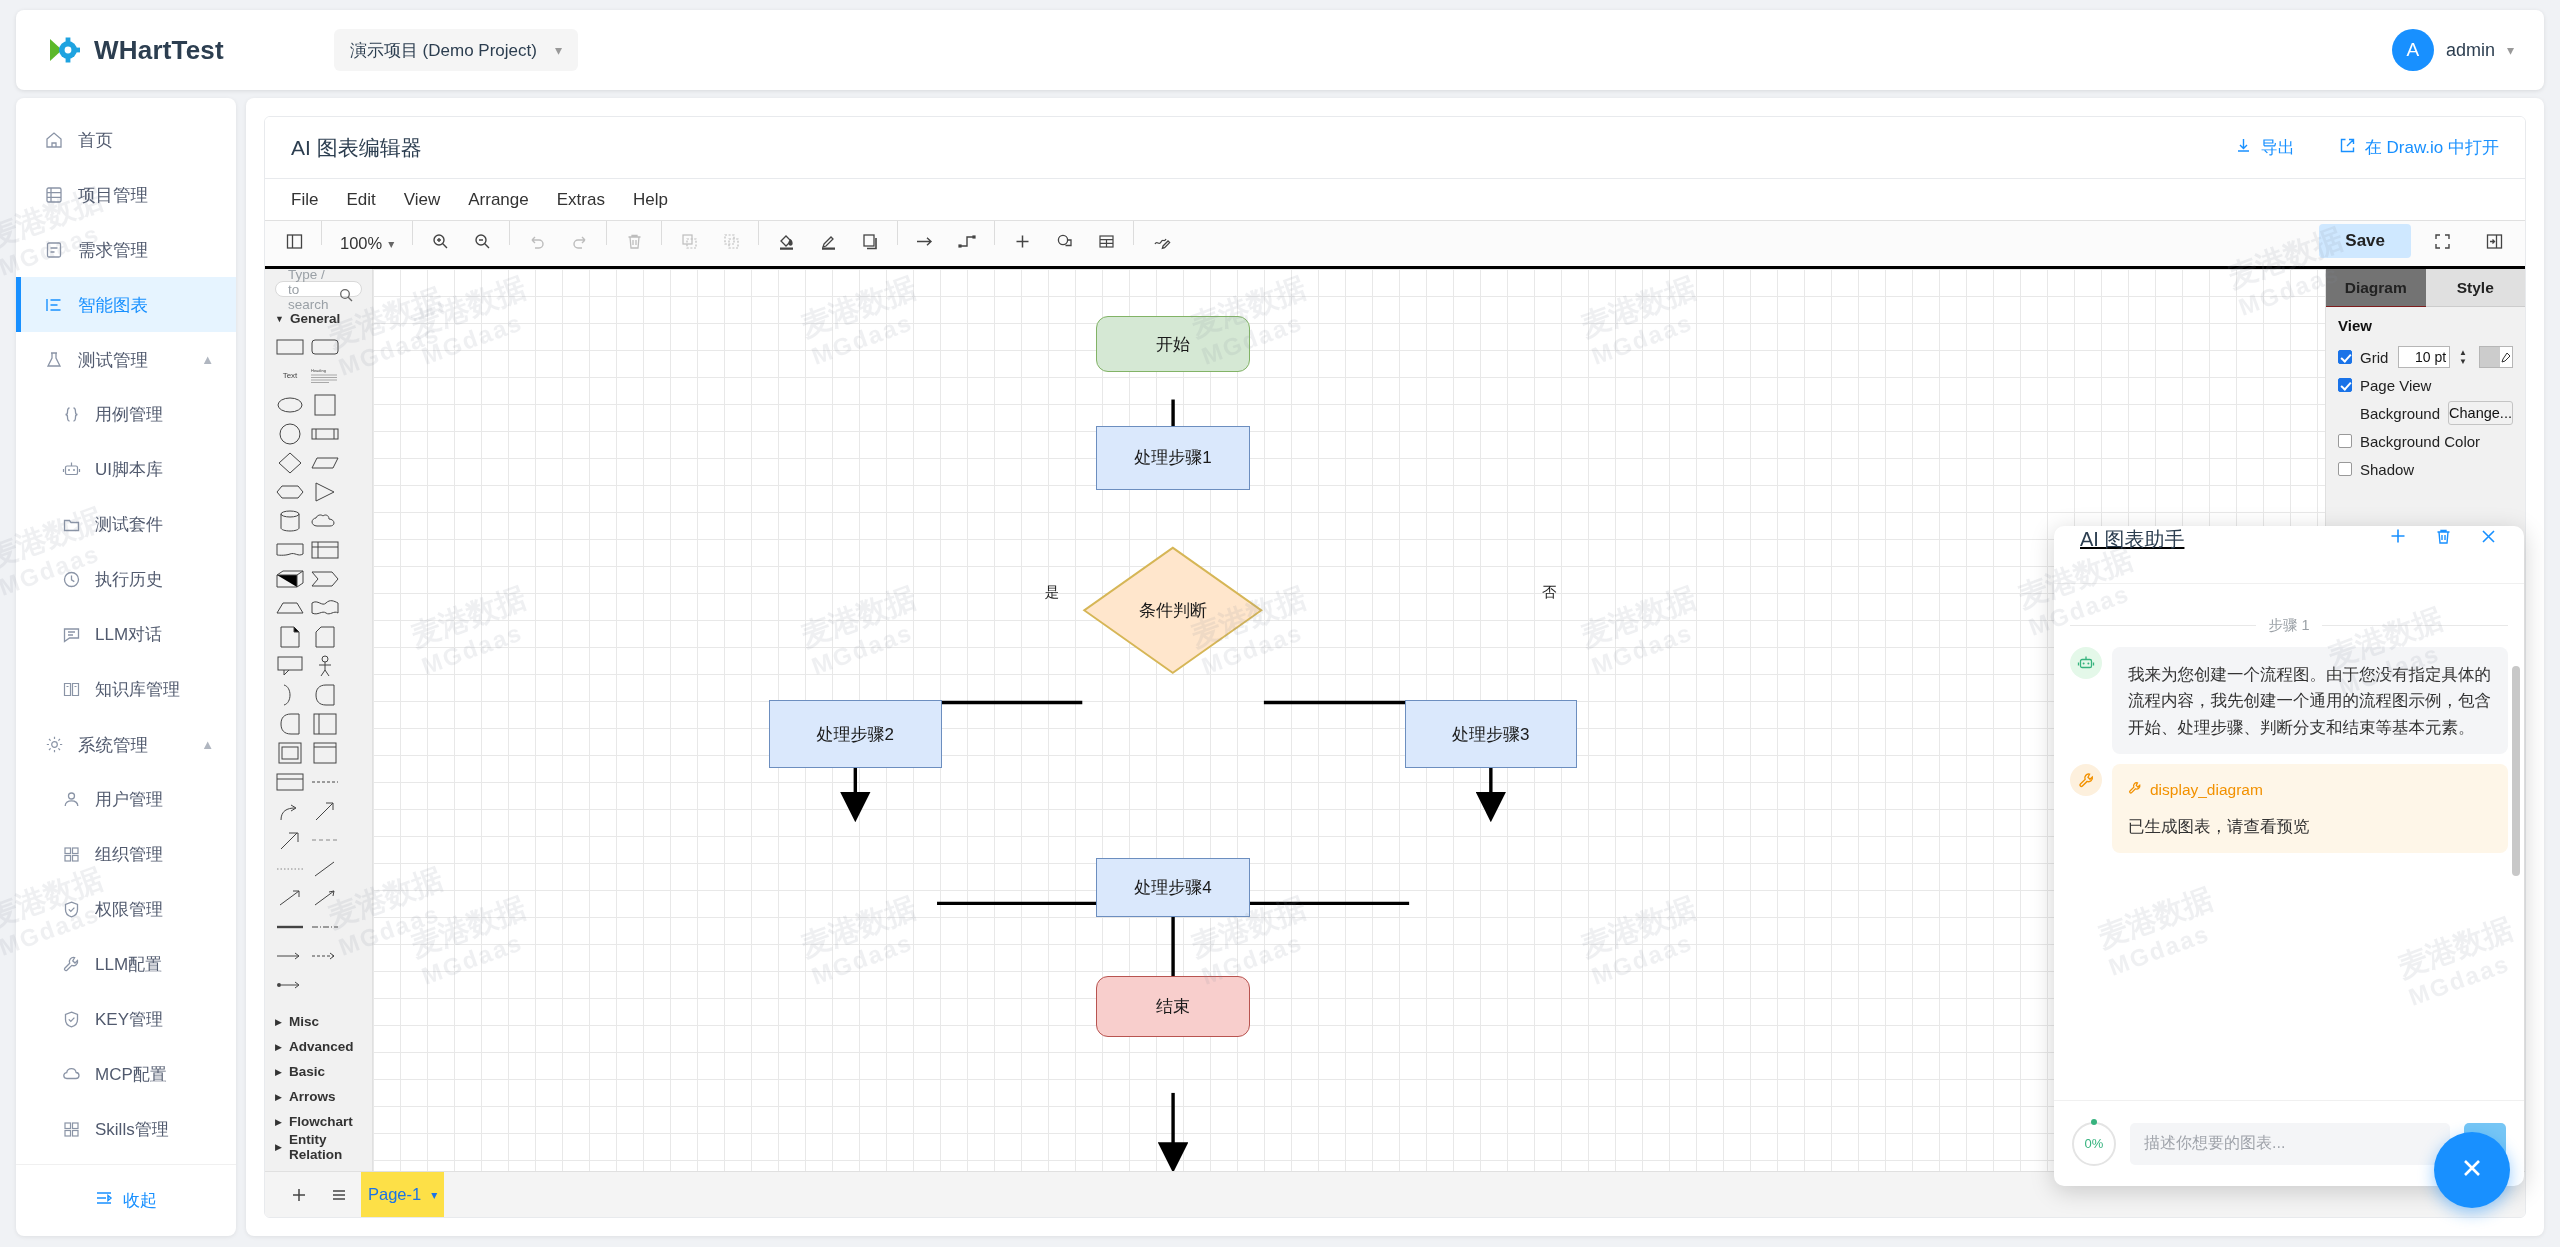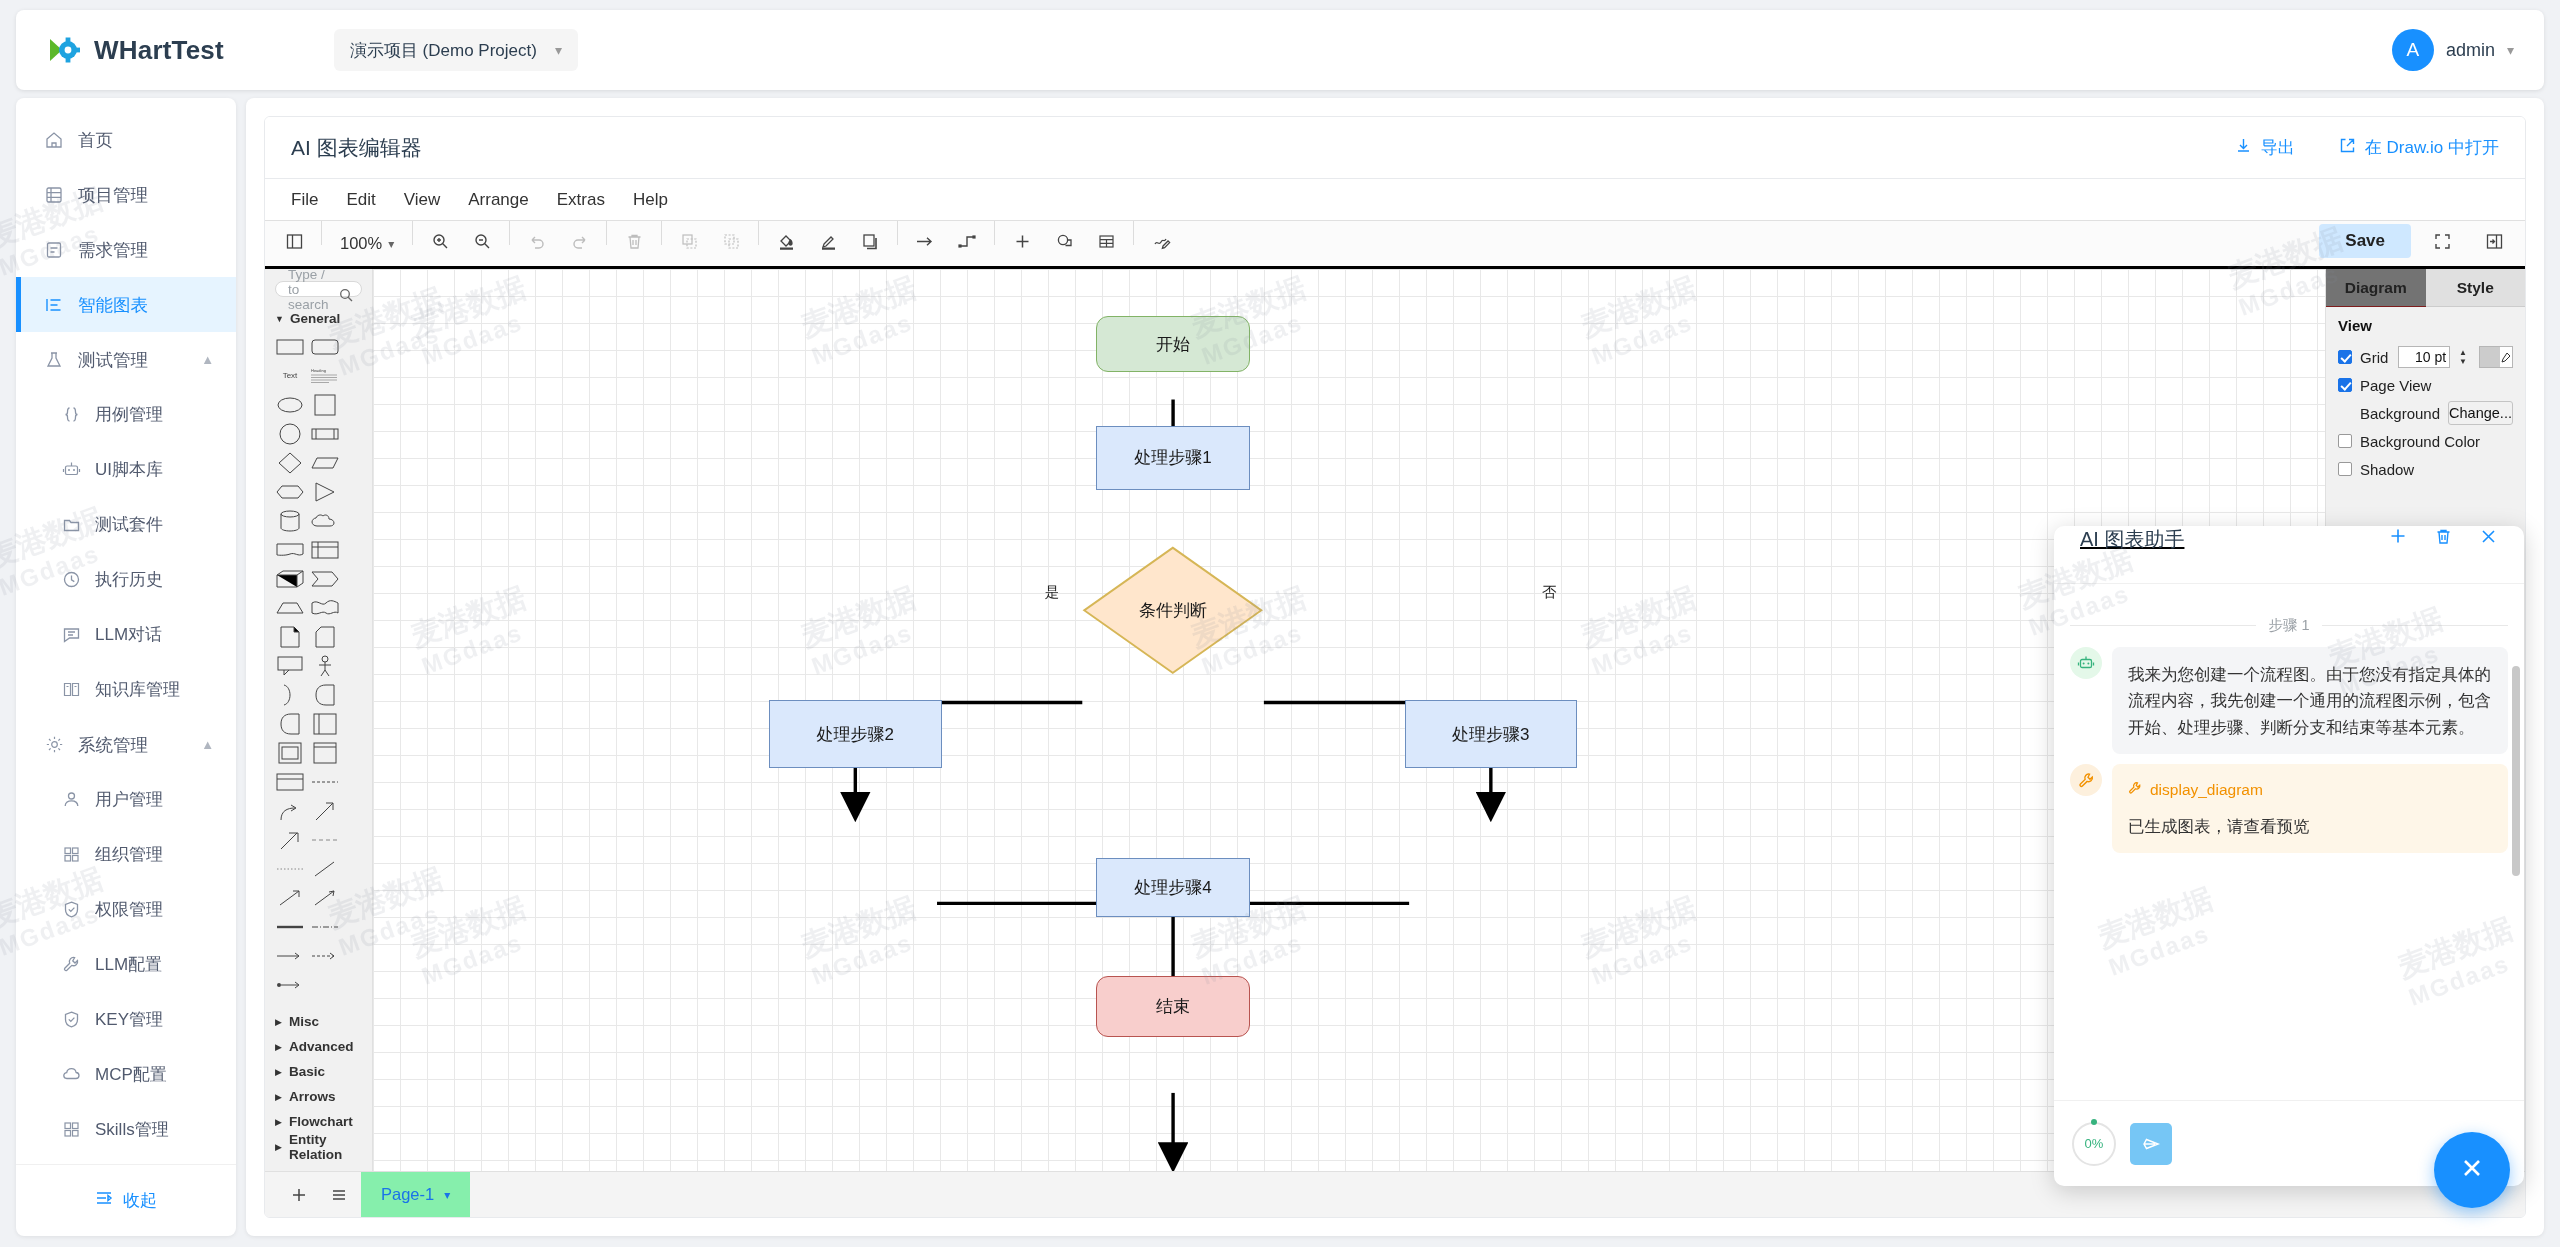--- a/index.html
+++ b/index.html
@@ -175,22 +175,22 @@
     display: flex; align-items: center; justify-content: center;
   }
 
   
   .pagebar {
     height: 46px; flex: 0 0 46px; background: #f4f4f4; border-top: 1px solid #e0e0e0;
     display: flex; align-items: center; gap: 4px; padding-left: 16px;
   }
   .pb-btn { width: 36px; height: 34px; display: flex; align-items: center; justify-content: center; color: #444; }
   .page-tab {
-    height: 46px; display: flex; align-items: center; gap: 10px; padding: 0 20px;
-    background: #86efac; color: #1a73e8; font-size: 16.5px;
+    height: 46px; display: flex; align-items: center; gap: 10px; padding: 0 7px;
+    background: #fde047; color: #1a73e8; font-size: 16.5px;
   }
 
   
   .ai {
     position: absolute; right: 20px; bottom: 50px; width: 470px; height: 660px;
     background: #fff; border-radius: 10px; box-shadow: 0 5px 24px rgba(0,0,0,.18);
     display: flex; flex-direction: column; overflow: hidden; z-index: 40;
   }
   .ai-head {
     height: 58px; flex: 0 0 58px; display: flex; align-items: flex-start; padding: 0 26px;
@@ -1109,20 +1109,21 @@
           </div>
         </div>
 
         <div class="ai-scroll">
             <i></i>
           </div>
       </div>
 
       <div class="ai-foot">
         <span class="pct">0%</span>
+        <span class="ai-inp">描述你想要的图表...</span>
         <span class="send-btn">
           <svg width="20" height="20" viewBox="0 0 20 20" fill="none" stroke="#fff" stroke-width="1.5">
             <path d="M3 10h11M3 10l2.5-4.5L17 10 5.5 14.5z"></path>
           </svg>
         </span>
       </div>
     </div>
 
     <div class="fab">
       <span>

